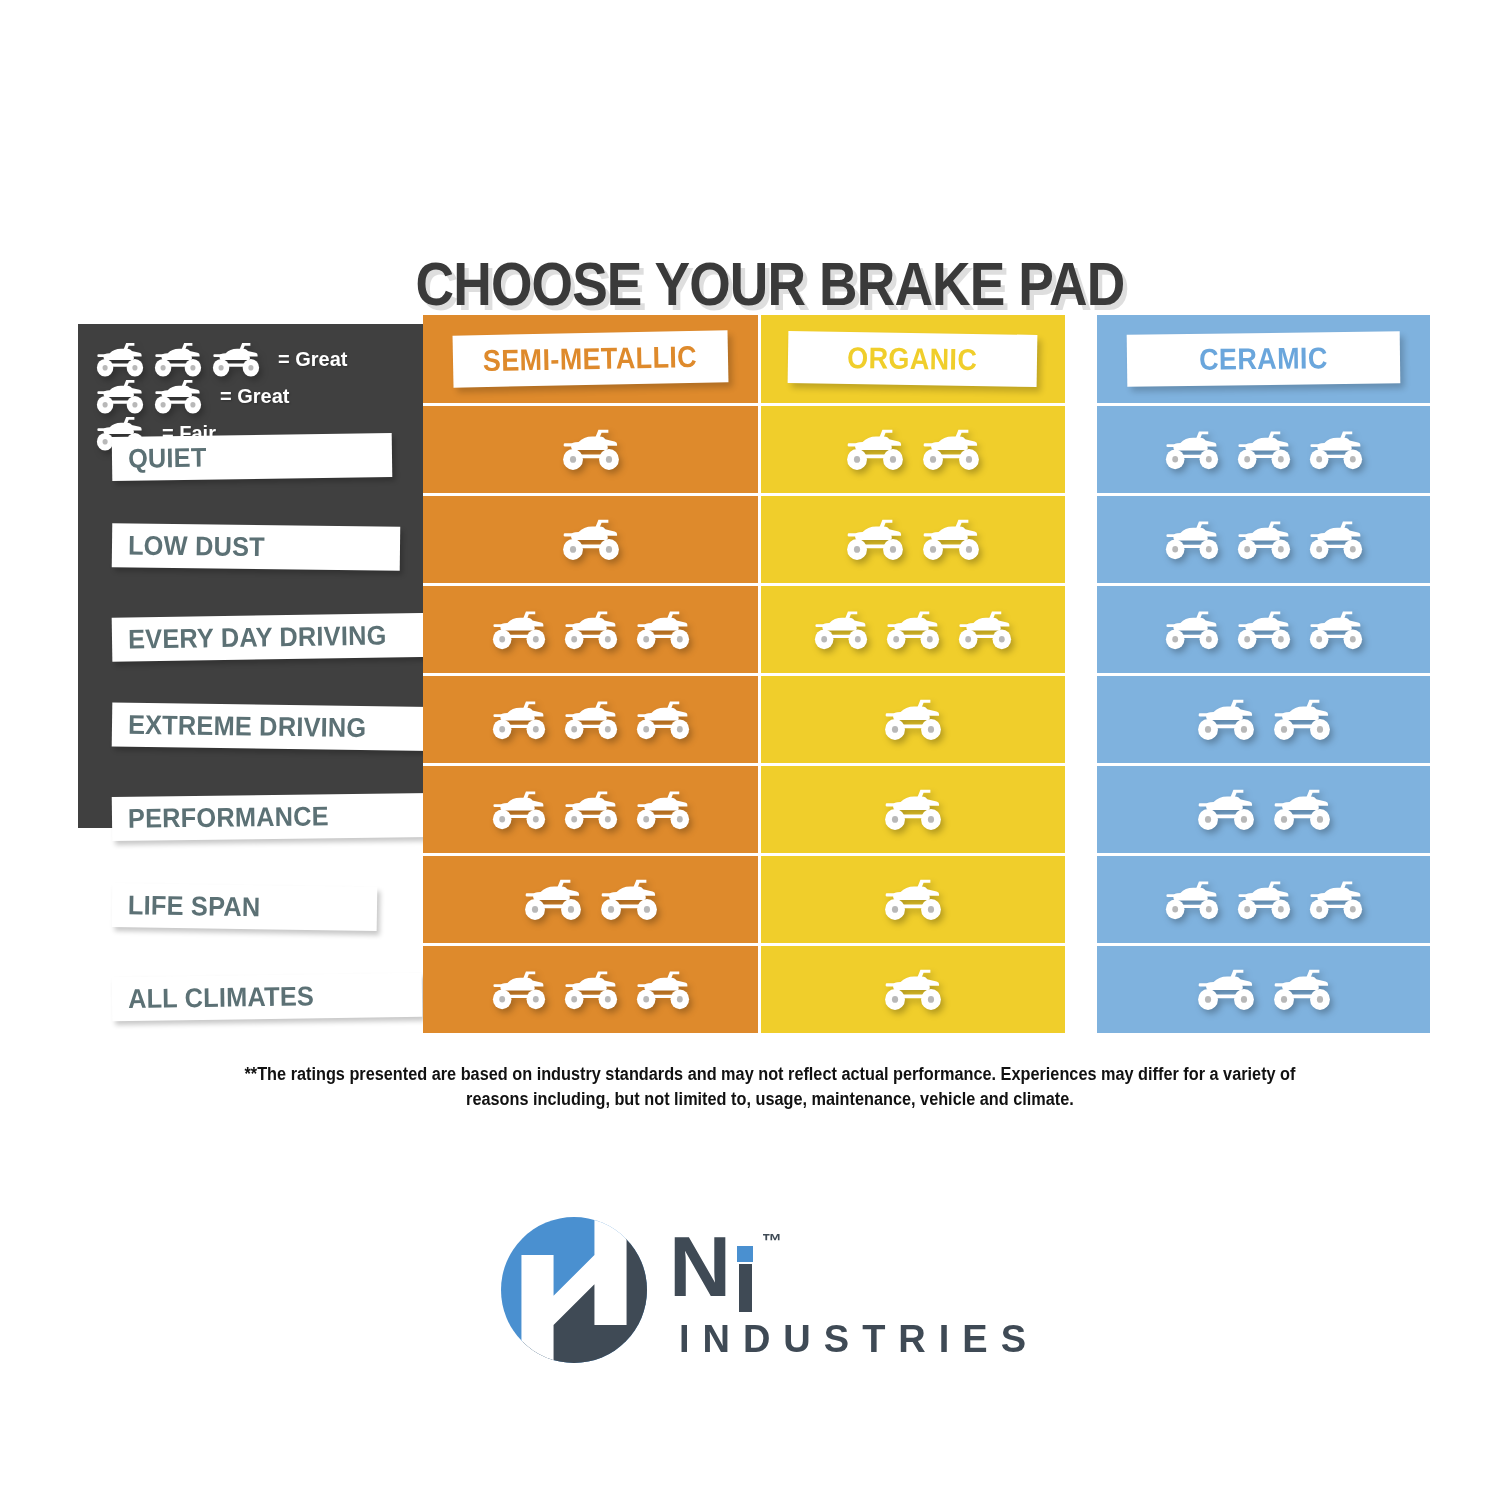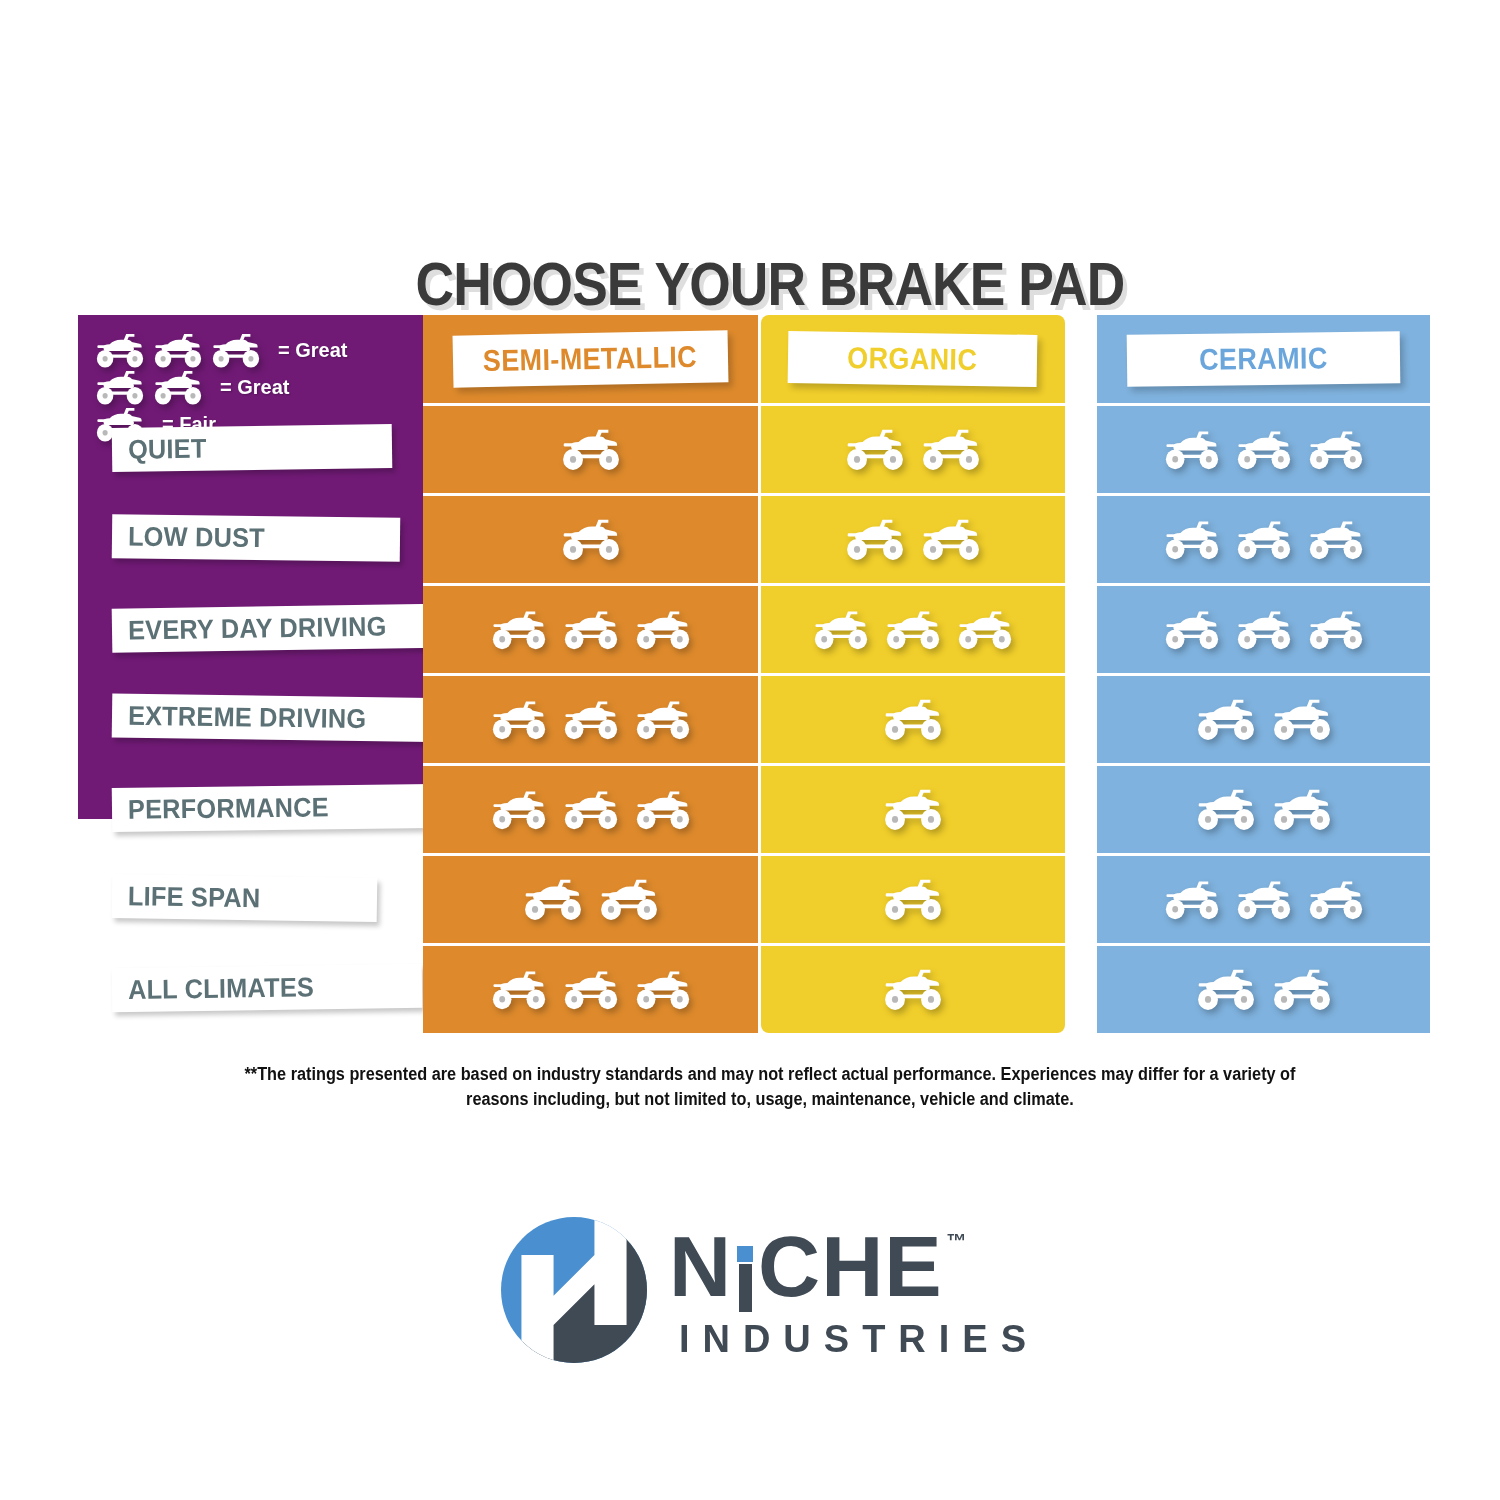--- a/index.html
+++ b/index.html
@@ -26,22 +26,22 @@
     white-space:nowrap;
   }
 
   
   #infographic{
     position:absolute;left:58px;top:315px;width:1352px;height:718px;
   }
 
   
   #sidebar{
-    position:absolute;left:0;top:0;width:345px;height:504px;
-    background:#701a75;
+    position:absolute;left:0;top:9px;width:345px;height:504px;
+    background:#404040;
   }
 
   
   #legend{position:absolute;left:16px;top:18px;width:320px;height:110px;}
   .legend-row{
     display:flex;align-items:center;height:34px;margin-bottom:3px;
   }
   .legend-row .atvs{display:flex;align-items:center;}
   .legend-row .atvs .atv{margin-right:6px;}
   .legend-label{
@@ -66,21 +66,21 @@
   }
 
   
   #grid{
     position:absolute;left:345px;top:0;width:1007px;height:718px;
   }
   .col{
     position:absolute;top:0;height:718px;
   }
   .col-0{left:0;width:335px;background:#de8a2c;}
-  .col-1{left:338px;width:304px;background:#f0ce2b;border-radius:8px;}
+  .col-1{left:338px;width:304px;background:#f0ce2b;}
   .col-2{left:674px;width:333px;background:#7fb2de;}
 
   .hdr-cell{
     position:absolute;left:0;top:0;width:100%;height:88px;
     display:flex;align-items:center;justify-content:center;
   }
   .hdr-chip{
     background:#ffffff;
     padding:9px 0;
     width:82%;
@@ -1259,20 +1259,19 @@
         </g>
       </svg>
     </div>
     <div id="logo-text">
       <div id="logo-word">
         <span class="ltr">N</span>
         <span class="i-wrap">
           <span class="i-dot"></span>
           <span class="i-stem"></span>
         </span>
-        <span class="ltr">CHE</span>
         <span id="logo-tm">™</span>
       </div>
       <div id="logo-sub">INDUSTRIES</div>
     </div>
   </div>
 
 </div>
 
 </body></html>

